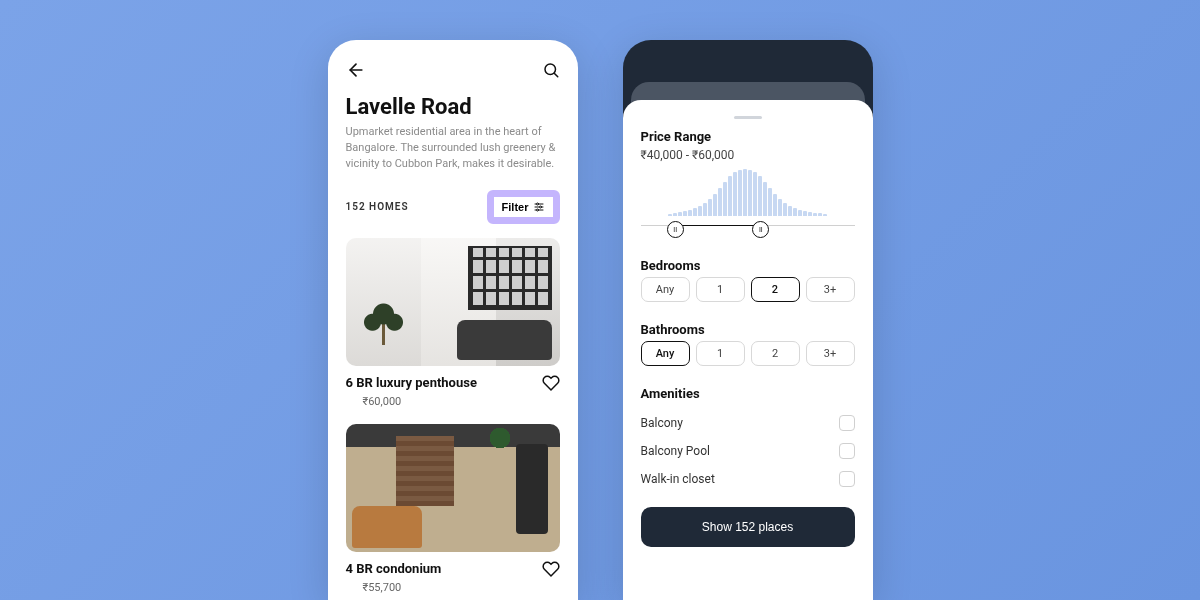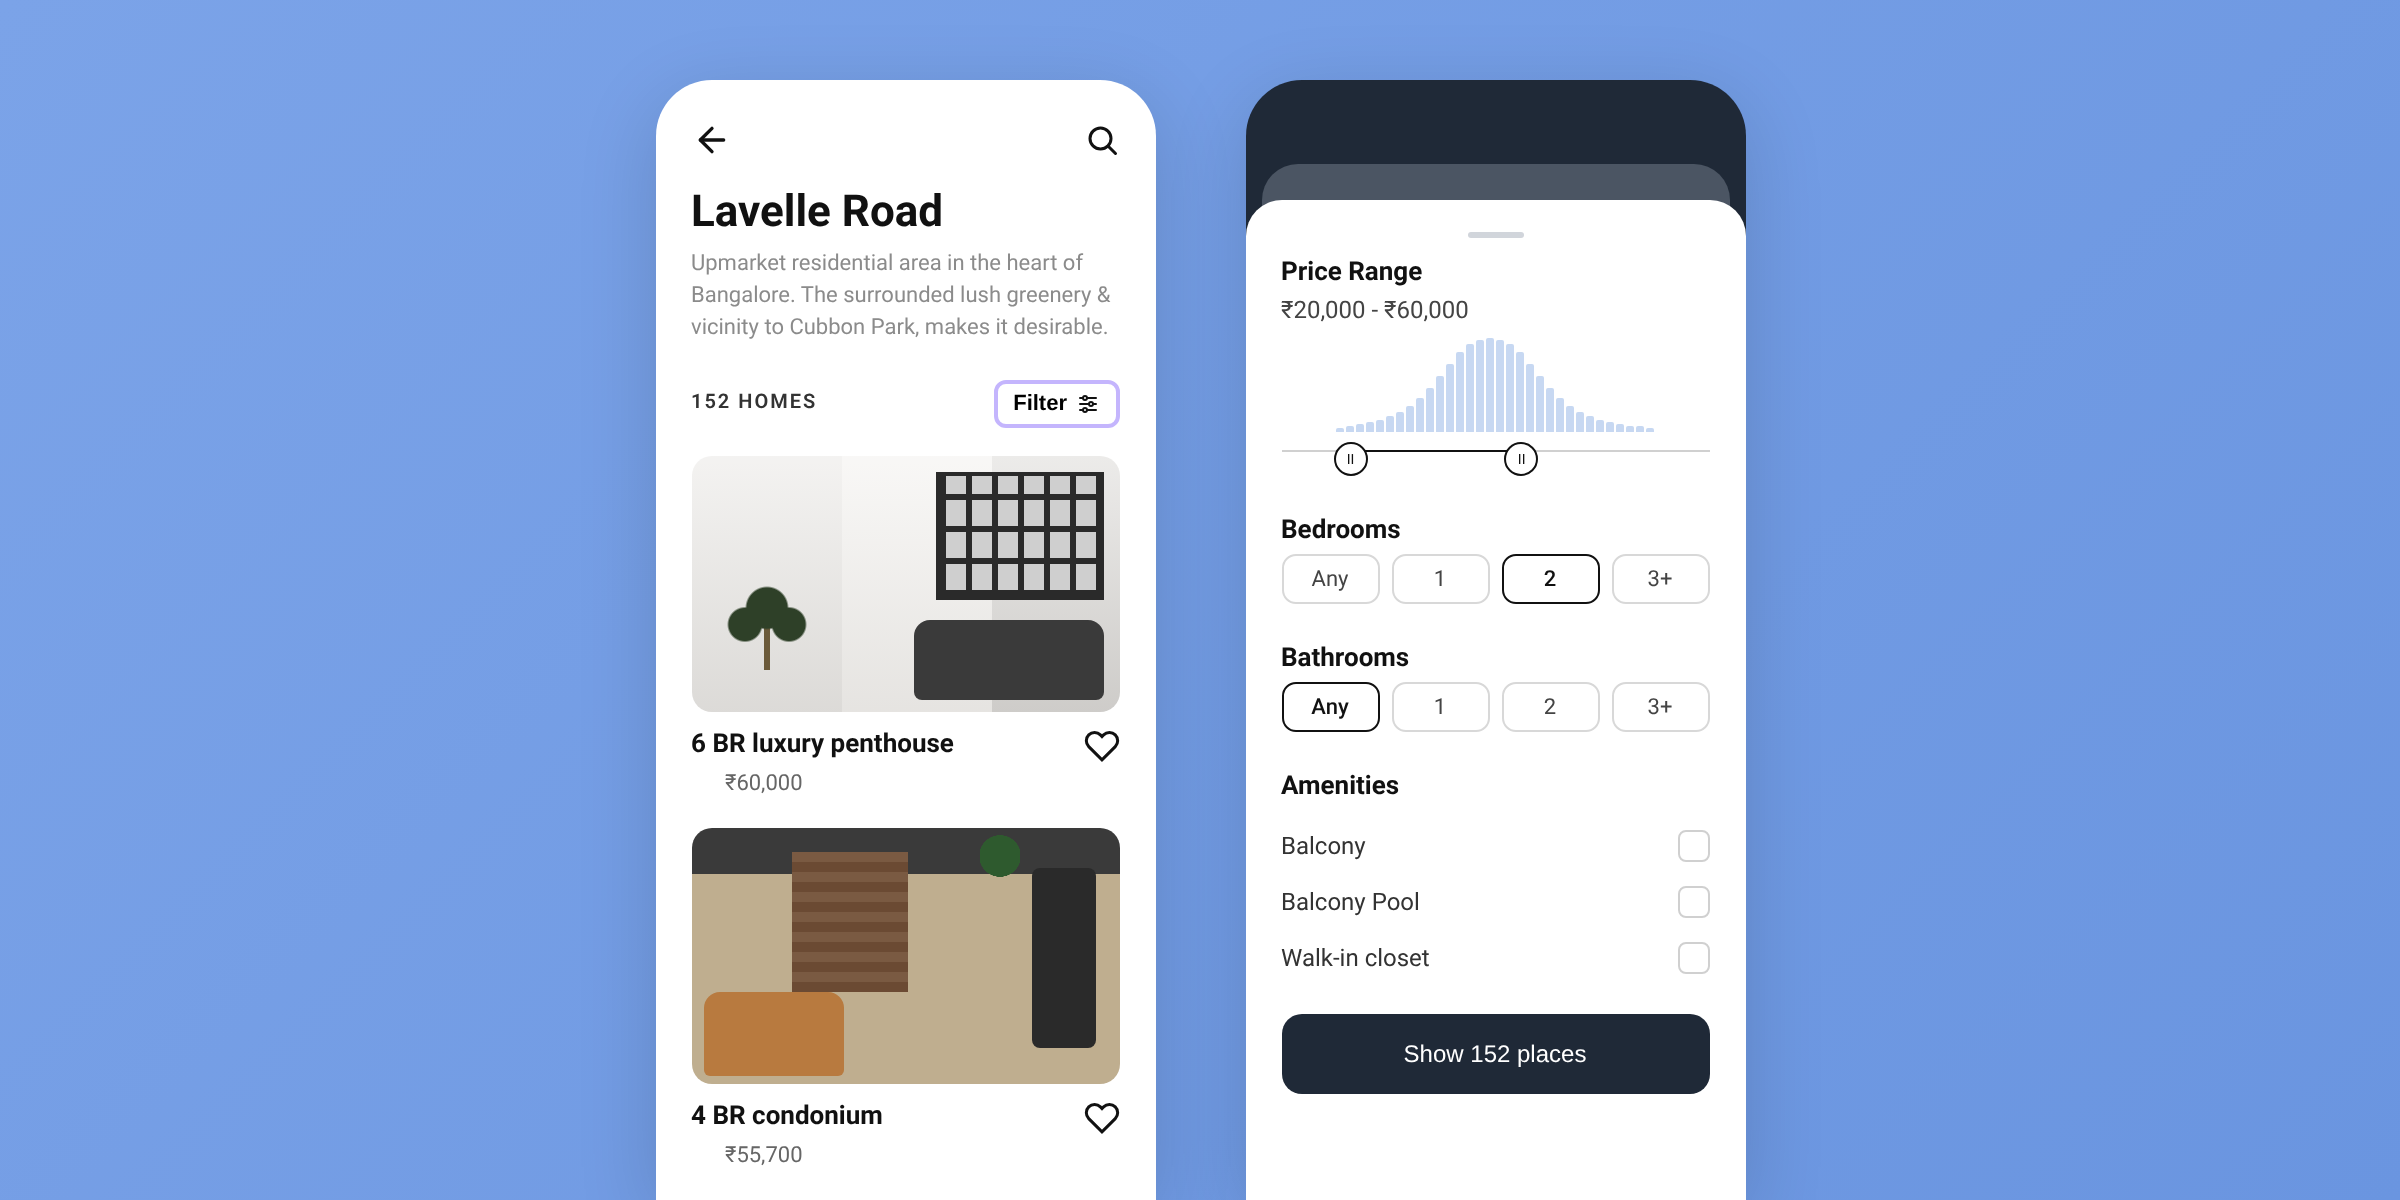--- a/index.html
+++ b/index.html
@@ -81,21 +81,21 @@
     letter-spacing: 1px;
     color: #333;
     font-weight: 600;
   }
   .filter-btn {
     display: flex;
     align-items: center;
     gap: 4px;
     font-size: 11px;
     font-weight: 600;
-    border: 2px solid #c4b5fd;
+    border: 7px solid #c4b5fd;
     border-radius: 6px;
     padding: 4px 8px;
     background: #fff;
     cursor: pointer;
   }
   .listing {
     margin-bottom: 16px;
   }
   .listing-img {
     width: 100%;
@@ -361,21 +361,21 @@
     </div>
   </div>
 </div>
 
 <div class="phone phone-2">
   <div class="phone-2-inner-bar"></div>
   <div class="phone-2-sheet">
     <div class="drag-handle"></div>
 
     <div class="section-label">Price Range</div>
-    <div class="price-value">₹20,000 - ₹60,000</div>
+    <div class="price-value">₹40,000 - ₹60,000</div>
 
     <div class="histogram" id="histogram">
         <div class="bar" style="height: 2px;"></div>
         <div class="bar" style="height: 3px;"></div>
         <div class="bar" style="height: 4px;"></div>
         <div class="bar" style="height: 5px;"></div>
         <div class="bar" style="height: 6px;"></div>
         <div class="bar" style="height: 8px;"></div>
         <div class="bar" style="height: 10px;"></div>
         <div class="bar" style="height: 13px;"></div>

